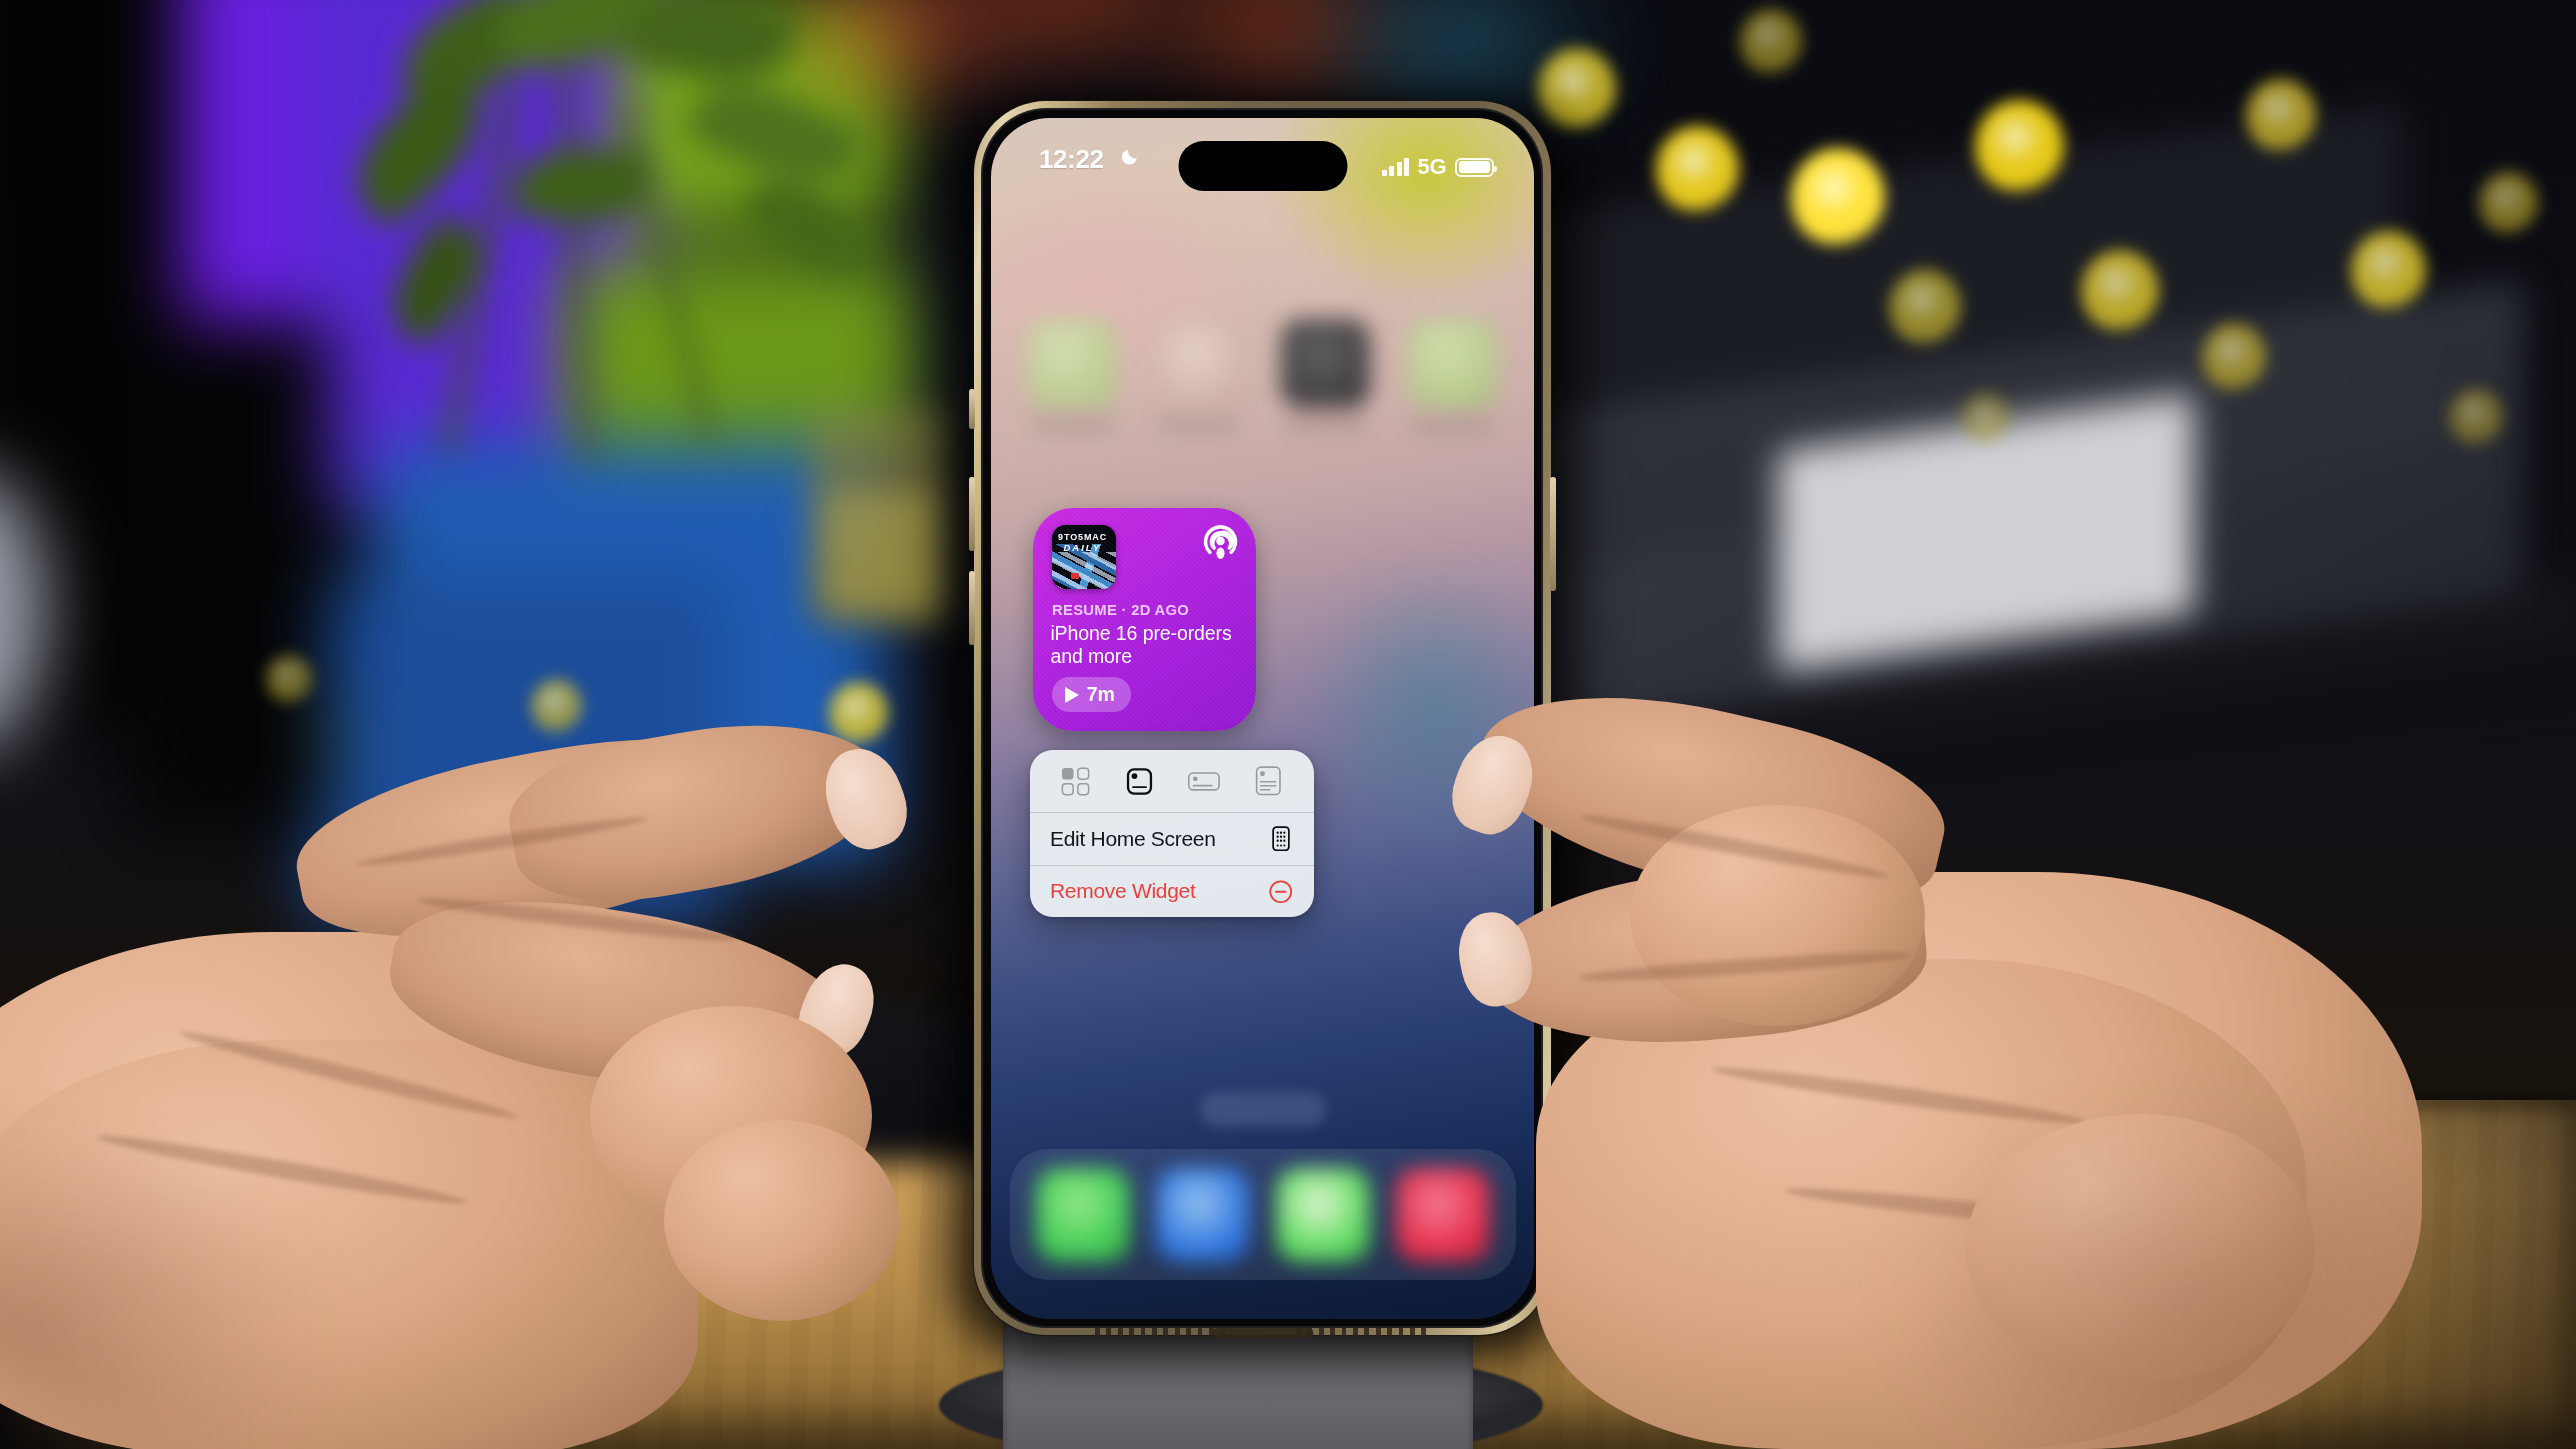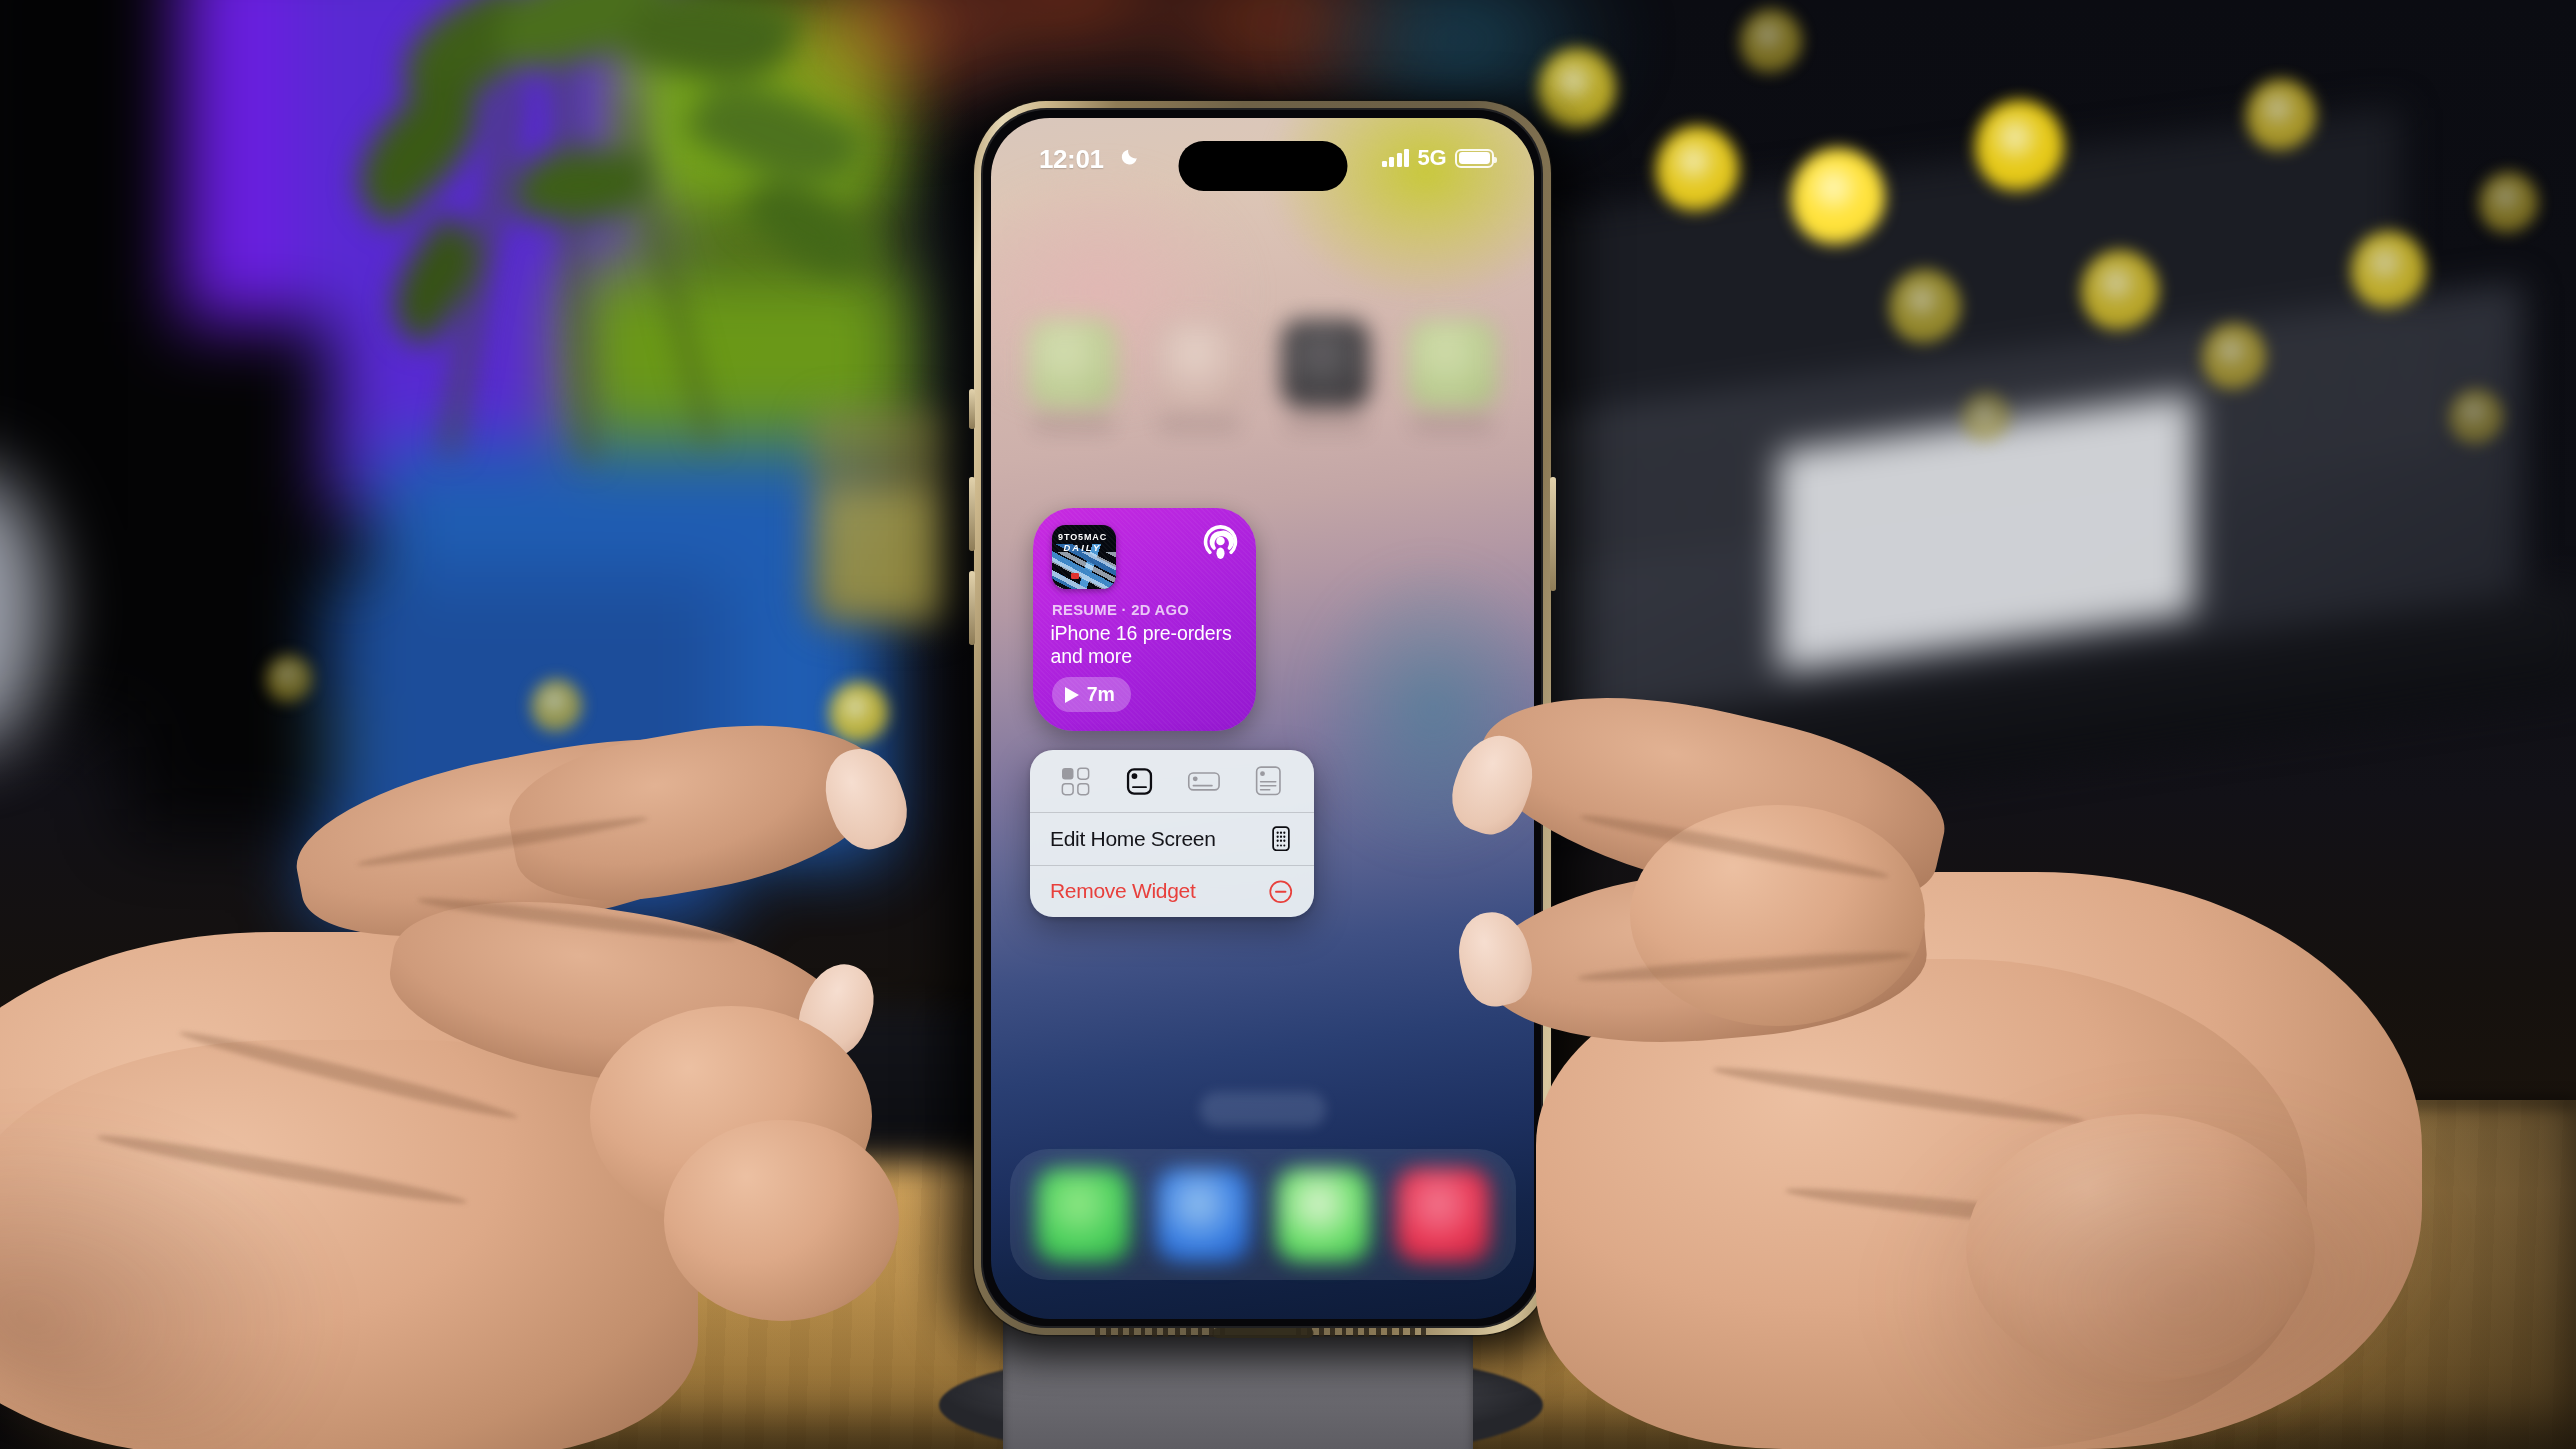--- a/index.html
+++ b/index.html
@@ -151,21 +151,21 @@
     filter:blur(13.4px);}
   .wall-teal{position:absolute;right:-54px;top:416px;width:309px;height:349px;
     background:radial-gradient(ellipse 174px 201px at 154px 174px,rgba(60,128,150,.55),rgba(60,128,150,0) 75%);
     filter:blur(16px);}
 
   
   .statusbar{position:absolute;left:0;top:0;width:543px;height:79px;z-index:6;}
   .sb-time{position:absolute;left:48px;top:25.5px;font-size:26px;font-weight:700;
     color:#fff;letter-spacing:-0.4px;text-shadow:0 0.7px 1.3px rgba(0,0,0,.18);}
   .sb-moon{position:absolute;left:129px;top:27px;width:21.5px;height:21.5px;}
-  .sb-right{position:absolute;right:40px;top:27px;display:flex;align-items:center;gap:8.7px;text-align:center;}
+  .sb-right{position:absolute;right:40px;top:36px;display:flex;align-items:center;gap:8.7px;text-align:center;}
   .sig-bars{display:flex;align-items:flex-end;gap:2.7px;height:17.4px;}
   .sig-bars i{display:block;width:4.7px;background:#fff;border-radius:1.3px;}
   .sig-bars i:nth-child(1){height:6px;}
   .sig-bars i:nth-child(2){height:9.4px;}
   .sig-bars i:nth-child(3){height:13.4px;}
   .sig-bars i:nth-child(4){height:17.4px;}
   .sb-5g{font-size:22px;font-weight:600;color:#fff;letter-spacing:-0.3px;}
   .battery{position:relative;width:39px;height:19px;border-radius:6px;
     border:2px solid rgba(255,255,255,.92);box-sizing:border-box;}
   .battery span{position:absolute;left:1.7px;top:1.7px;bottom:1.7px;width:31px;
@@ -345,21 +345,21 @@
 
       <div class="wallpaper">
         <div class="wall-yellow"></div>
         <div class="wall-pinkblur"></div>
         <div class="wall-teal"></div>
       </div>
 
       <div class="island"></div>
 
       <div class="statusbar">
-        <div class="sb-time">12:01</div>
+        <div class="sb-time">12:22</div>
         <svg class="sb-moon" viewBox="0 0 32 32">
           <path d="M25 19.8A11 11 0 0 1 12.2 6.9 11.2 11.2 0 1 0 25 19.8z" fill="#ffffff"></path>
         </svg>
         <div class="sb-right">
           <div class="sig-bars">
             <i></i>
               <i></i>
               <i></i>
               <i></i>
           </div>

